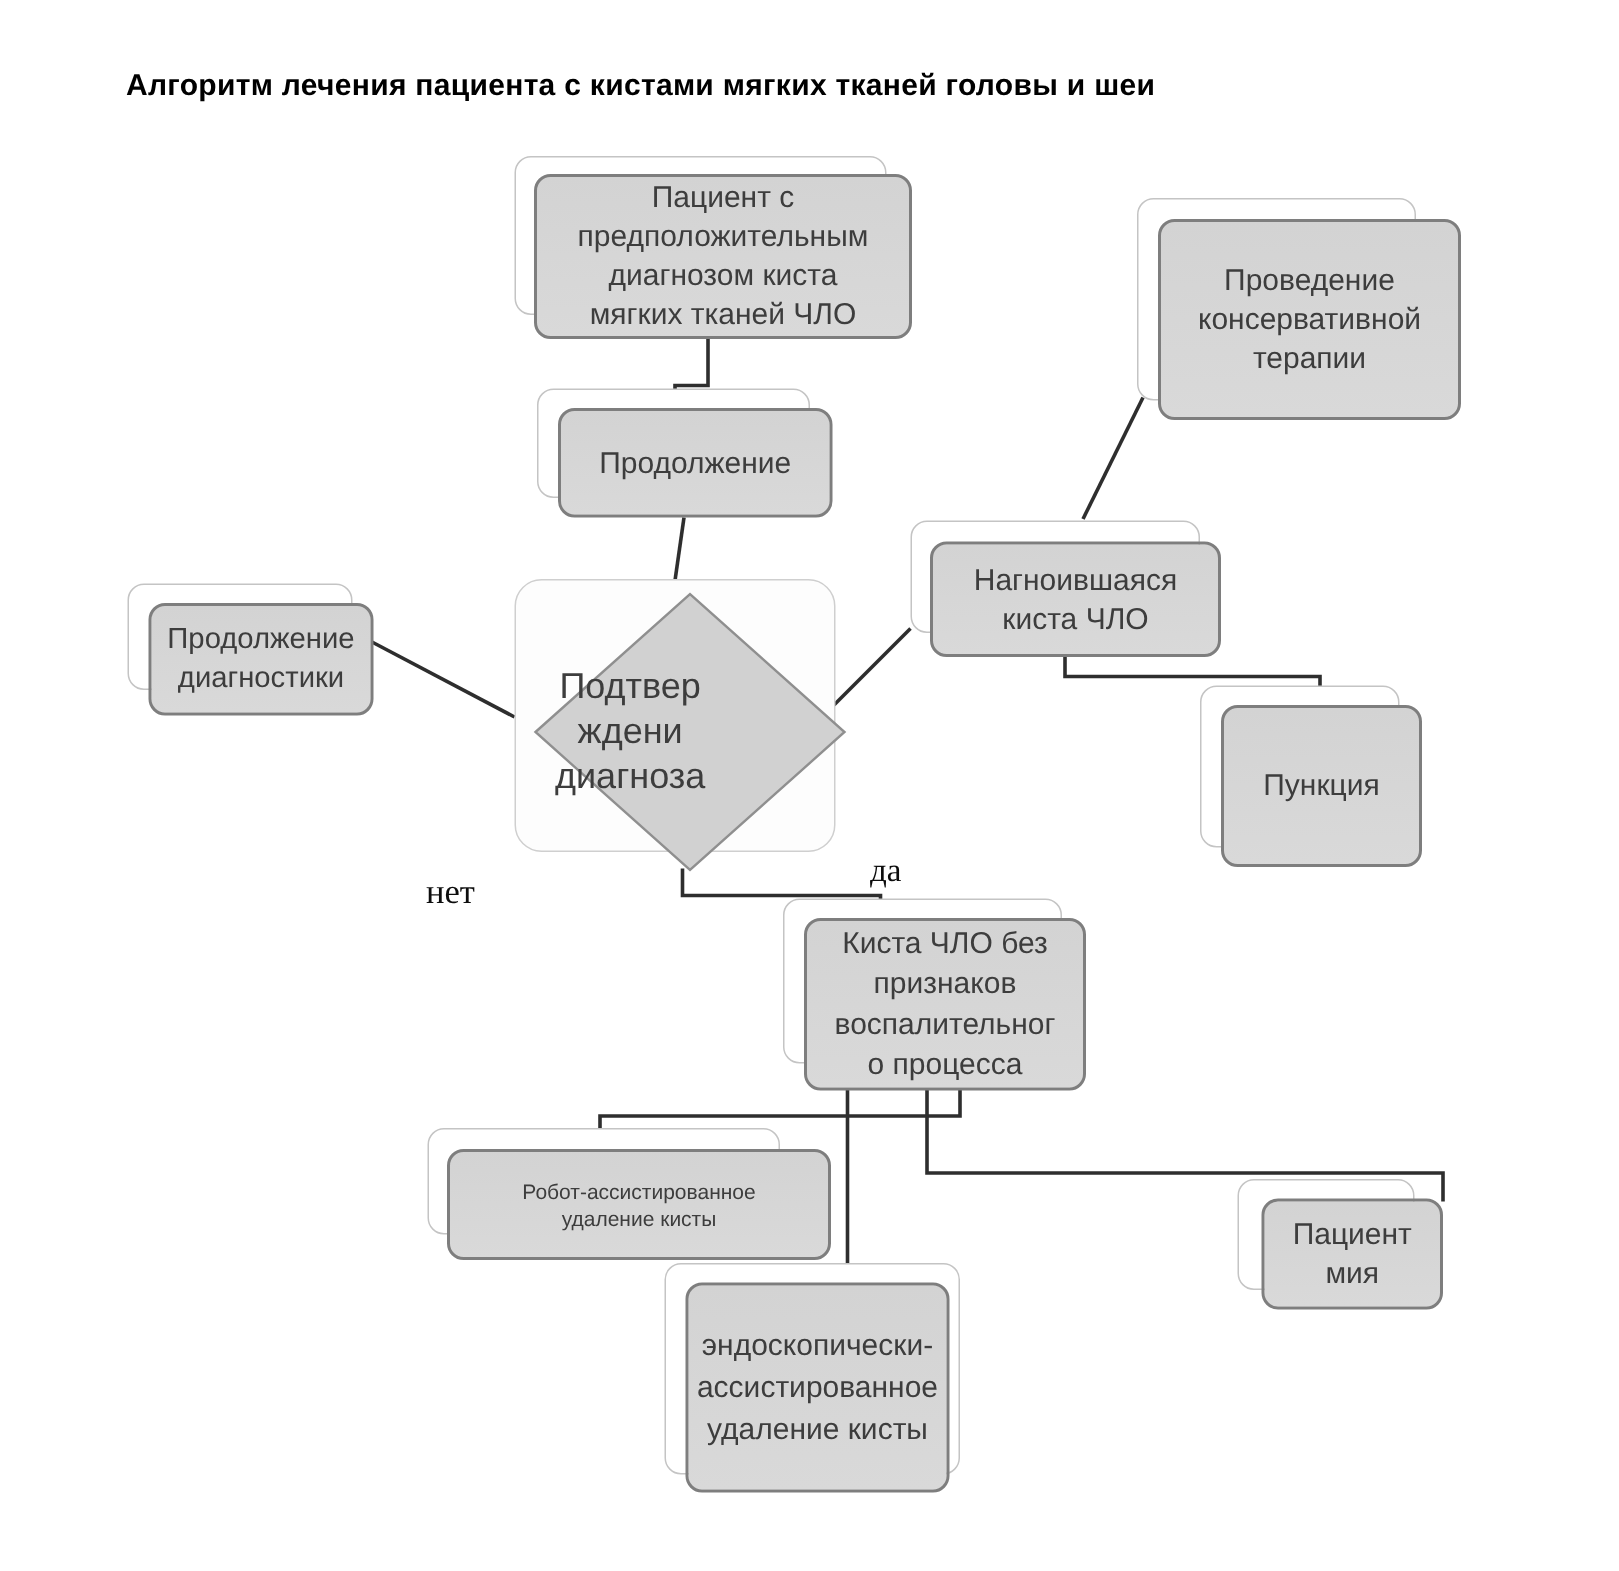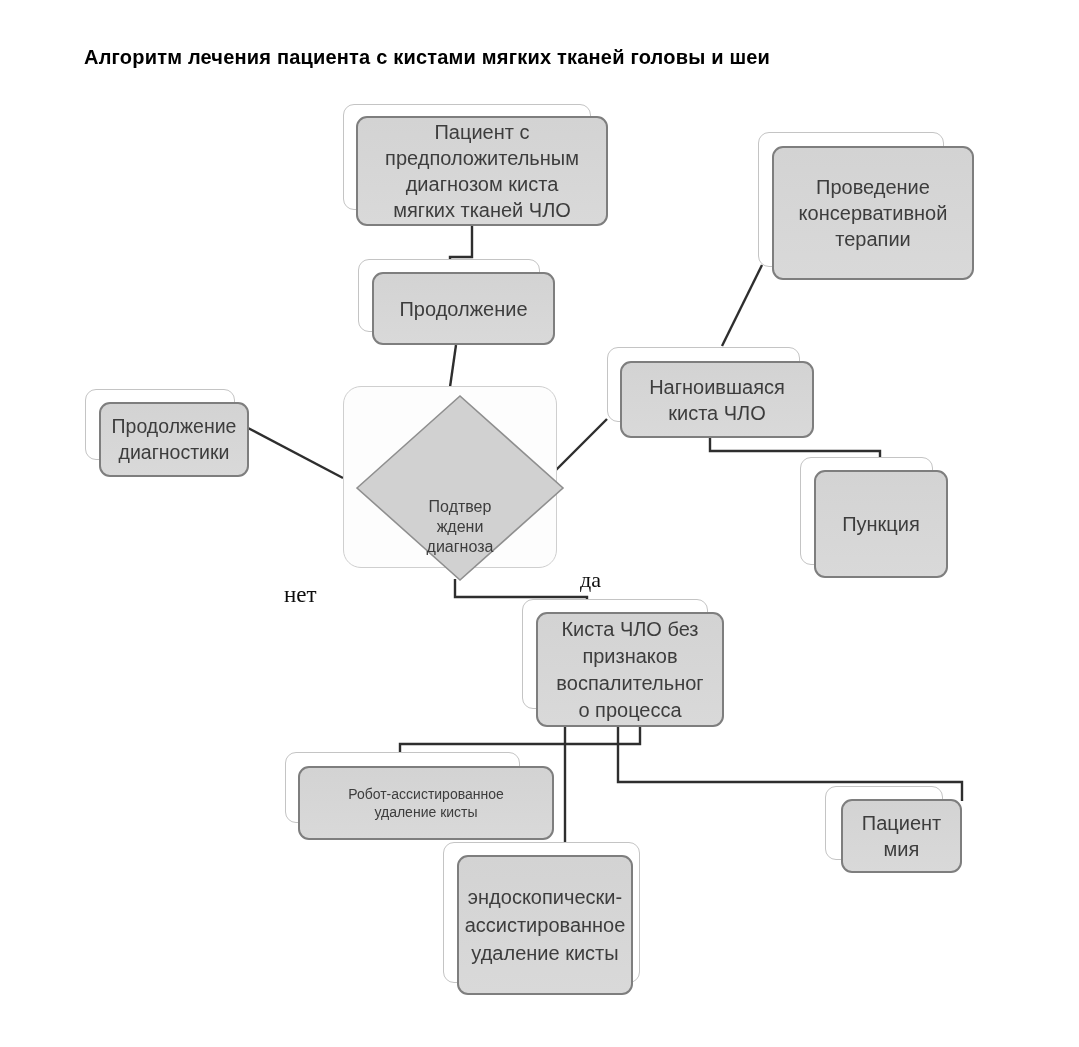--- a/index.html
+++ b/index.html
@@ -28,22 +28,22 @@
     color:var(--text,#3d3d3d);
   }
   .box-label{white-space:pre-line;line-height:1.3;}
   .decision-frame{
     position:absolute;box-sizing:border-box;background:#fdfdfd;
     border:1.5px solid #cfcfcf;border-radius:18px;
   }
   .diamond-layer{position:absolute;left:0;top:0;pointer-events:none;}
   .diamond-layer polygon{fill:#d1d1d1;stroke:#8f8f8f;stroke-width:1.6;}
   .decision-text{
-    position:absolute;display:flex;align-items:center;justify-content:center;
-    text-align:center;color:var(--text,#3d3d3d);font-size:16px;margin-top:39px;
+    position:absolute;display:flex;align-items:center;justify-content:flex-start;
+    text-align:center;color:var(--text,#3d3d3d);font-size:24px;
   }
   .decision-text .box-label{line-height:1.25;}
   .edge-label{
     position:absolute;font-family:"Liberation Serif",serif;color:#0d0d0d;
   }
 </style>
 </head>
 <body>
 
 <h1 class="title">Алгоритм лечения пациента с кистами мягких тканей головы и шеи</h1>

